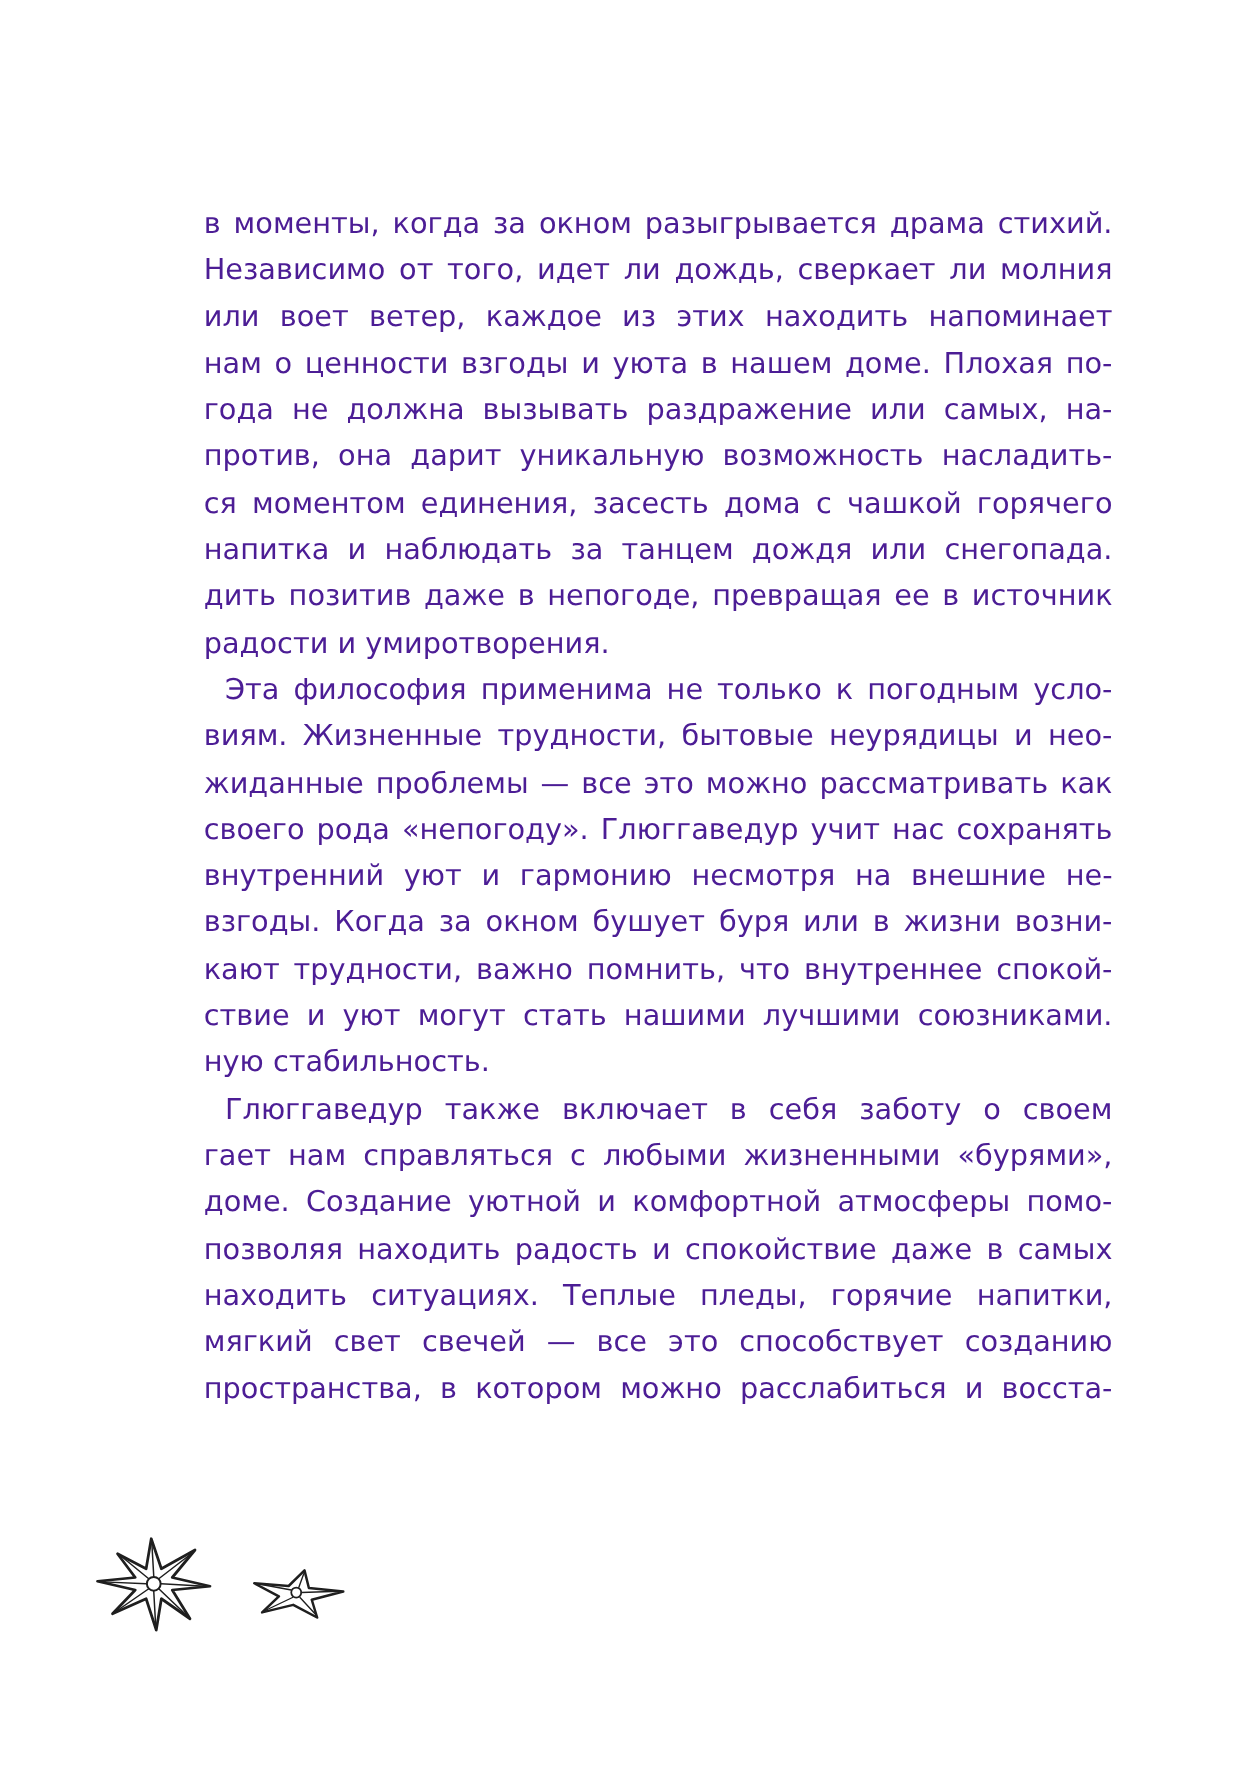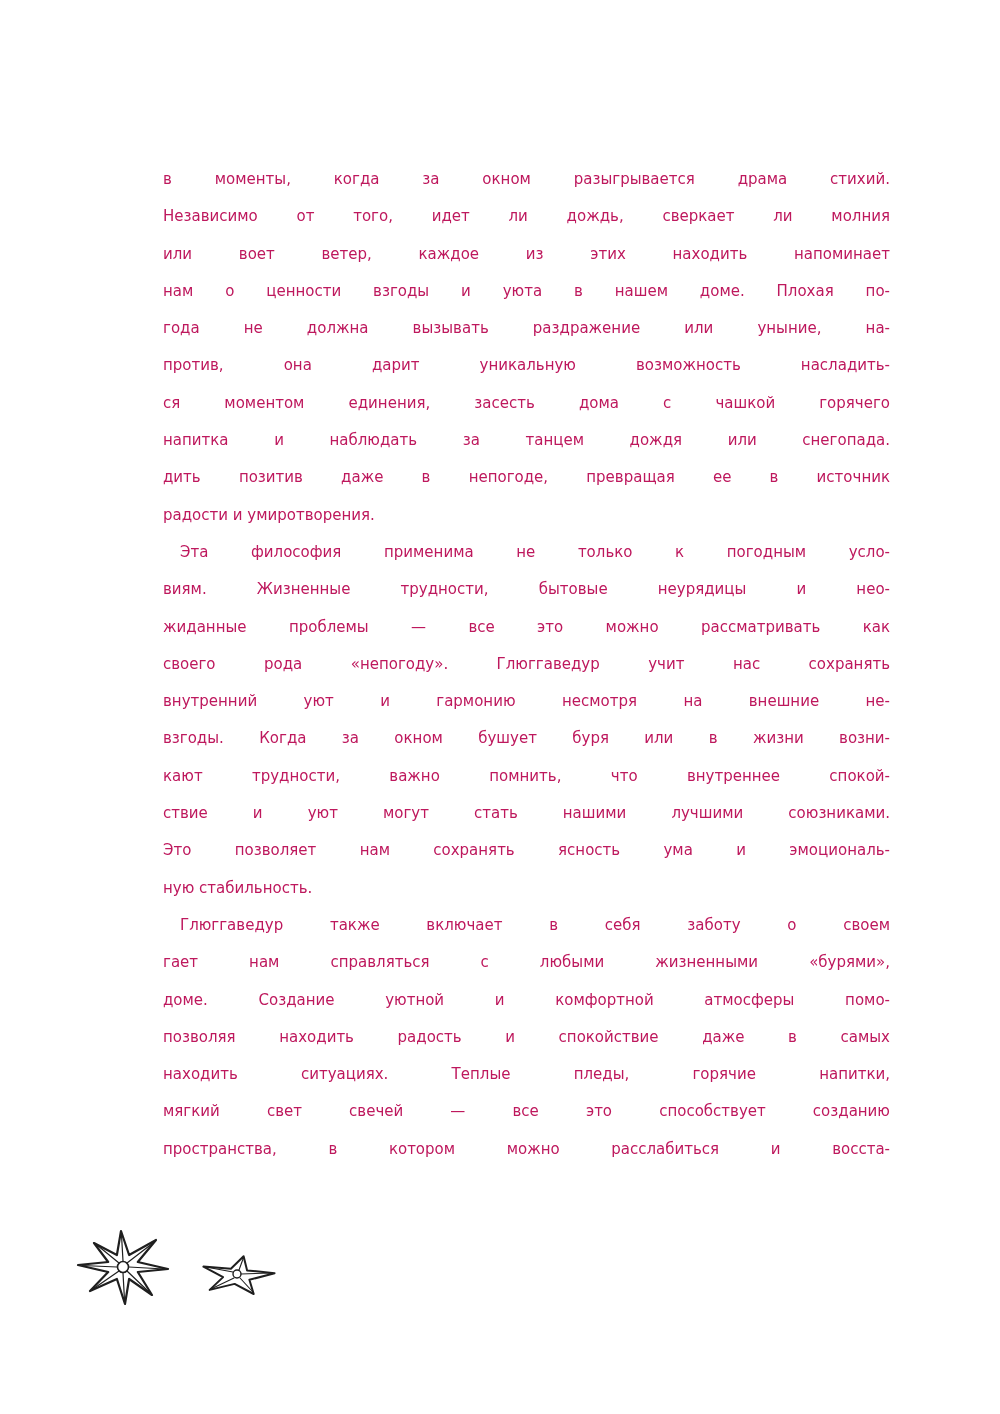--- a/index.html
+++ b/index.html
@@ -13,23 +13,23 @@
     height: 1414px;
     background: #ffffff;
     overflow: hidden;
     font-family: "DejaVu Sans", "Liberation Sans", sans-serif;
   }
   .text-block {
     position: absolute;
     left: 163px;
     top: 161px;
     width: 727px;
-    font-size: 15px;
+    font-size: 23px;
     line-height: 37.3px;
-    color: #be185d;
+    color: #4c1d95;
   }
   .line {
     text-align: justify;
     text-align-last: justify;
     height: 37.3px;
     overflow: hidden;
   }
   .line.no-justify {
     text-align-last: left;
   }
@@ -59,35 +59,34 @@
 </head>
 <body>
 
 <div class="page">
 
   <div class="text-block">
       <div class="line">в моменты, когда за окном разыгрывается драма стихий.</div>
       <div class="line">Независимо от того, идет ли дождь, сверкает ли молния</div>
       <div class="line">или воет ветер, каждое из этих находить напоминает</div>
       <div class="line">нам о ценности взгоды и уюта в нашем доме. Плохая по-</div>
-      <div class="line">года не должна вызывать раздражение или уныние, на-</div>
+      <div class="line">года не должна вызывать раздражение или самых, на-</div>
       <div class="line">против, она дарит уникальную возможность насладить-</div>
       <div class="line">ся моментом единения, засесть дома с чашкой горячего</div>
       <div class="line">напитка и наблюдать за танцем дождя или снегопада.</div>
       <div class="line">дить позитив даже в непогоде, превращая ее в источник</div>
       <div class="line no-justify">радости и умиротворения.</div>
       <div class="line indent">Эта философия применима не только к погодным усло-</div>
       <div class="line">виям. Жизненные трудности, бытовые неурядицы и нео-</div>
       <div class="line">жиданные проблемы — все это можно рассматривать как</div>
       <div class="line">своего рода «непогоду». Глюггаведур учит нас сохранять</div>
       <div class="line">внутренний уют и гармонию несмотря на внешние не-</div>
       <div class="line">взгоды. Когда за окном бушует буря или в жизни возни-</div>
       <div class="line">кают трудности, важно помнить, что внутреннее спокой-</div>
       <div class="line">ствие и уют могут стать нашими лучшими союзниками.</div>
-      <div class="line">Это позволяет нам сохранять ясность ума и эмоциональ-</div>
       <div class="line no-justify">ную стабильность.</div>
       <div class="line indent">Глюггаведур также включает в себя заботу о своем</div>
       <div class="line">гает нам справляться с любыми жизненными «бурями»,</div>
       <div class="line">доме. Создание уютной и комфортной атмосферы помо-</div>
       <div class="line">позволяя находить радость и спокойствие даже в самых</div>
       <div class="line">находить ситуациях. Теплые пледы, горячие напитки,</div>
       <div class="line">мягкий свет свечей — все это способствует созданию</div>
       <div class="line">пространства, в котором можно расслабиться и восста-</div>
     </div>
 

